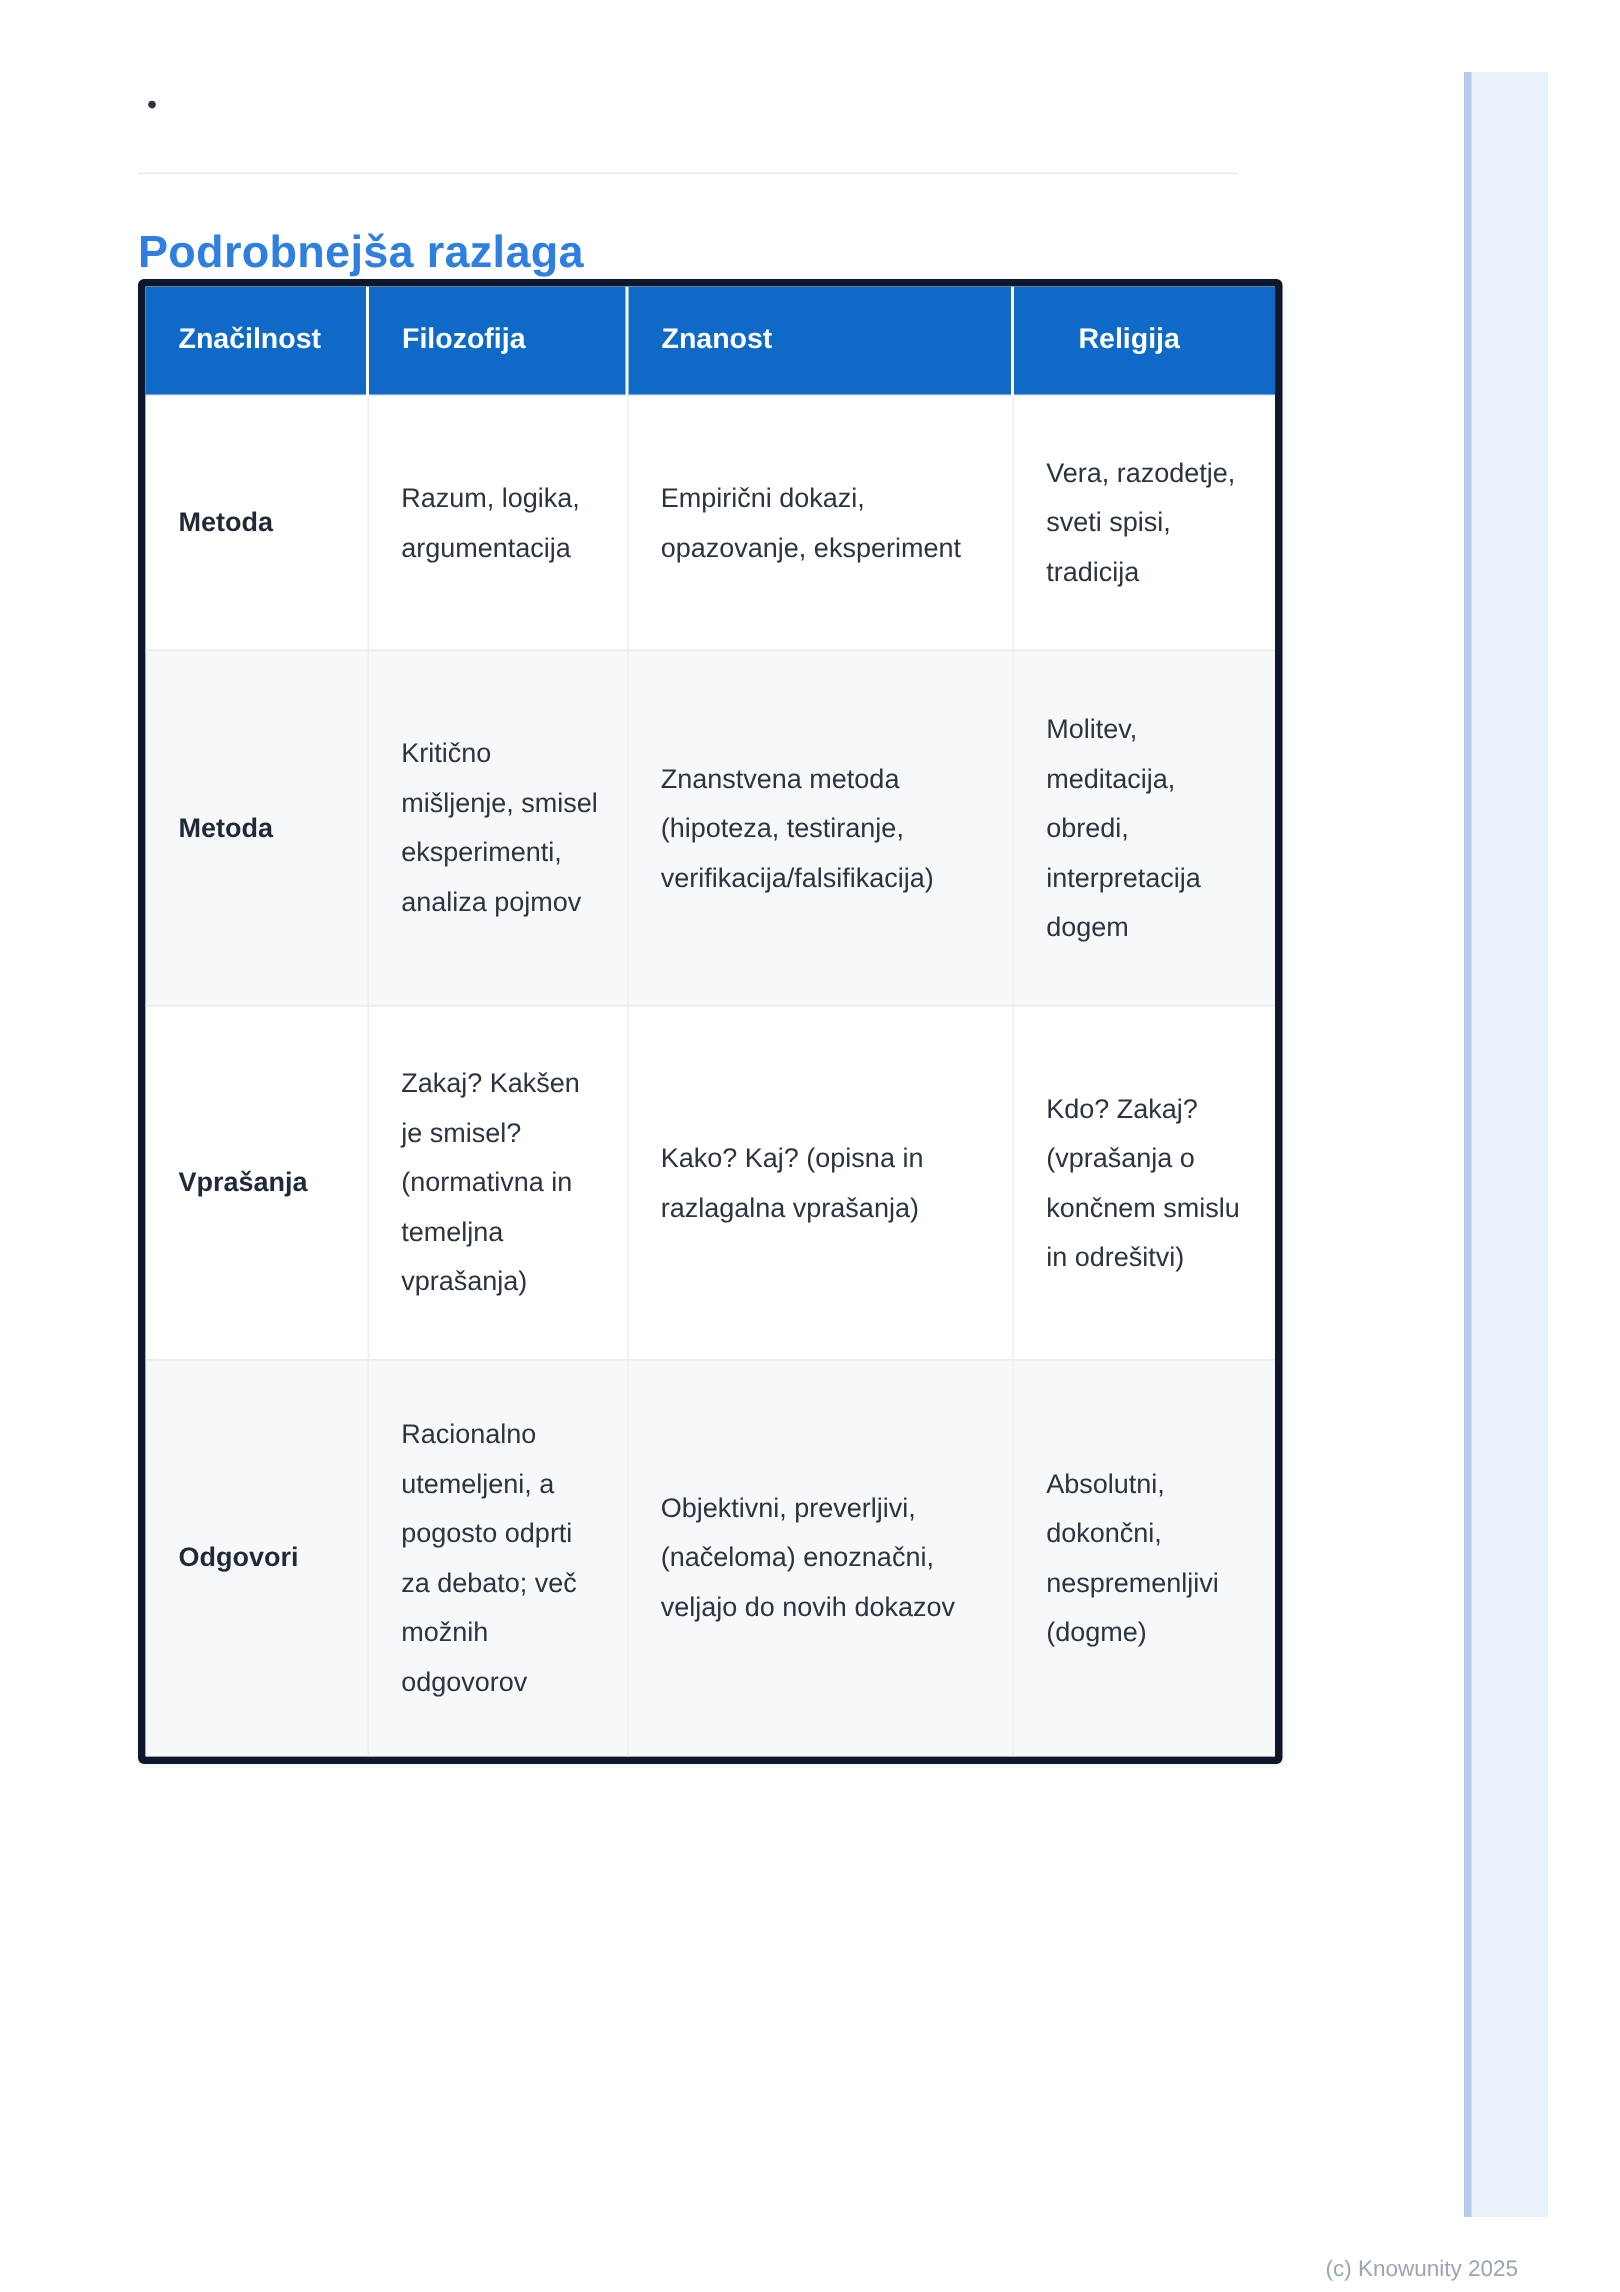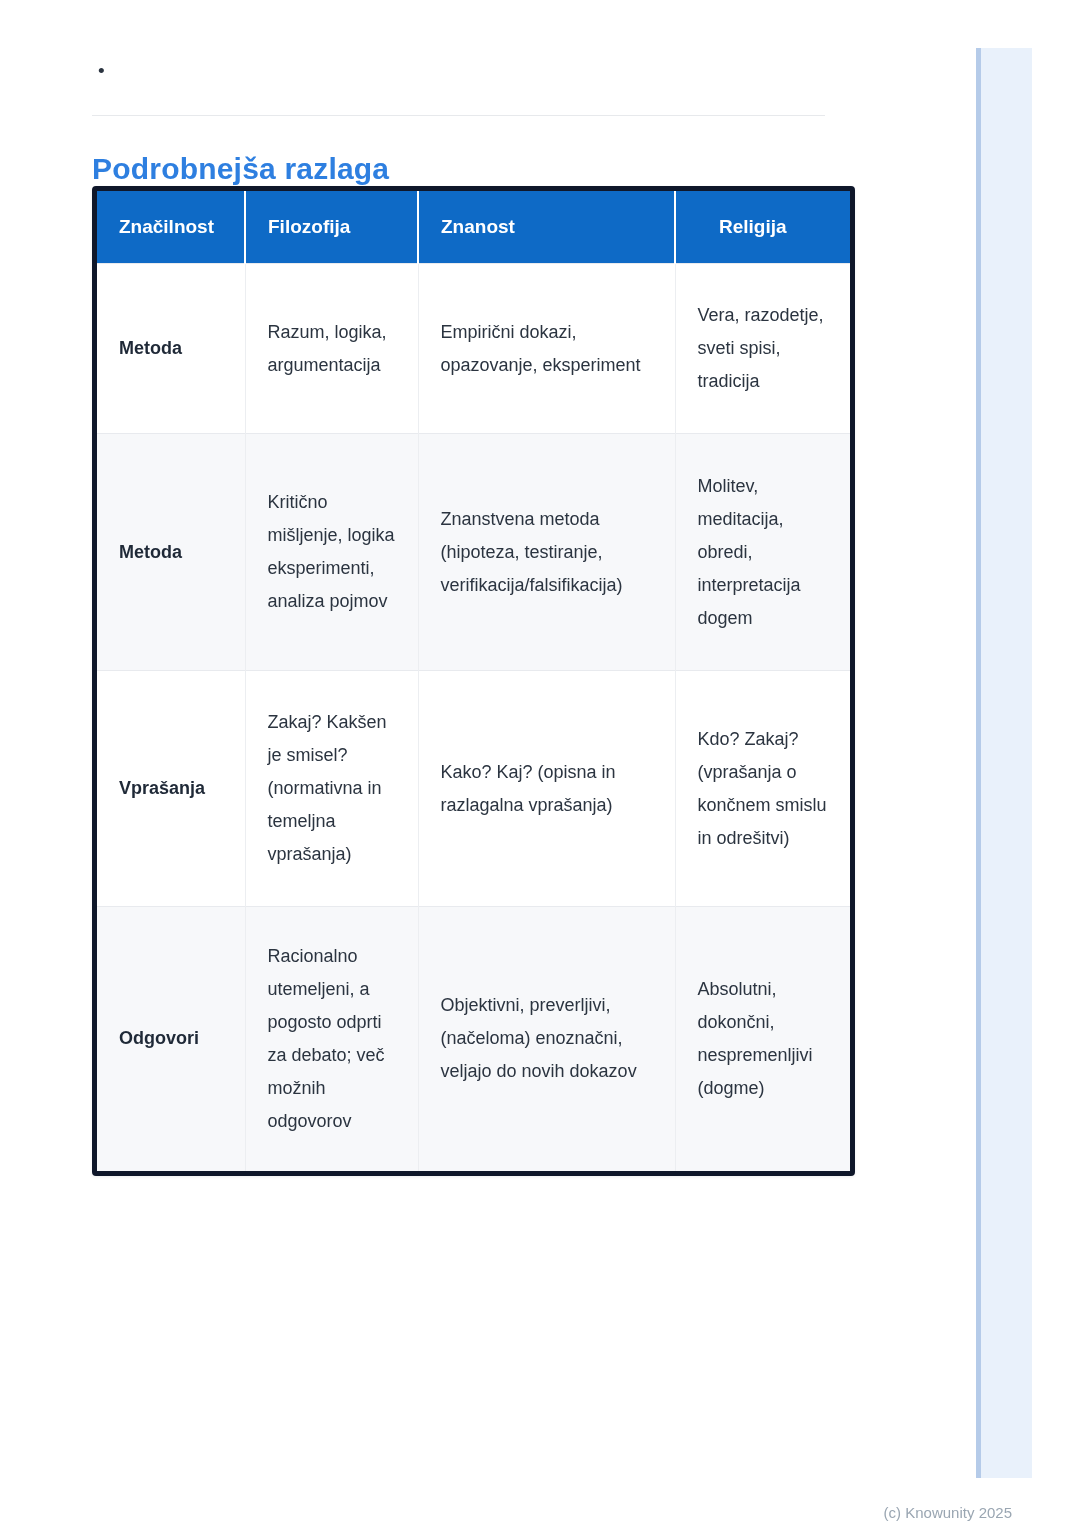--- a/index.html
+++ b/index.html
@@ -164,21 +164,21 @@
       </thead>
       <tbody>
         <tr class="r-temelj">
           <td class="row-label">Metoda</td>
           <td>Razum, logika, argumentacija</td>
           <td>Empirični dokazi, opazovanje, eksperiment</td>
           <td>Vera, razodetje, sveti spisi, tradicija</td>
         </tr>
         <tr class="r-metoda alt">
           <td class="row-label">Metoda</td>
-          <td>Kritično mišljenje, logika eksperimenti, analiza pojmov</td>
+          <td>Kritično mišljenje, smisel eksperimenti, analiza pojmov</td>
           <td>Znanstvena metoda (hipoteza, testiranje, verifikacija/falsifikacija)</td>
           <td>Molitev, meditacija, obredi, interpretacija dogem</td>
         </tr>
         <tr class="r-vprasanja">
           <td class="row-label">Vprašanja</td>
           <td>Zakaj? Kakšen je smisel? (normativna in temeljna vprašanja)</td>
           <td>Kako? Kaj? (opisna in razlagalna vprašanja)</td>
           <td>Kdo? Zakaj? (vprašanja o končnem smislu in odrešitvi)</td>
         </tr>
         <tr class="r-odgovori alt">

